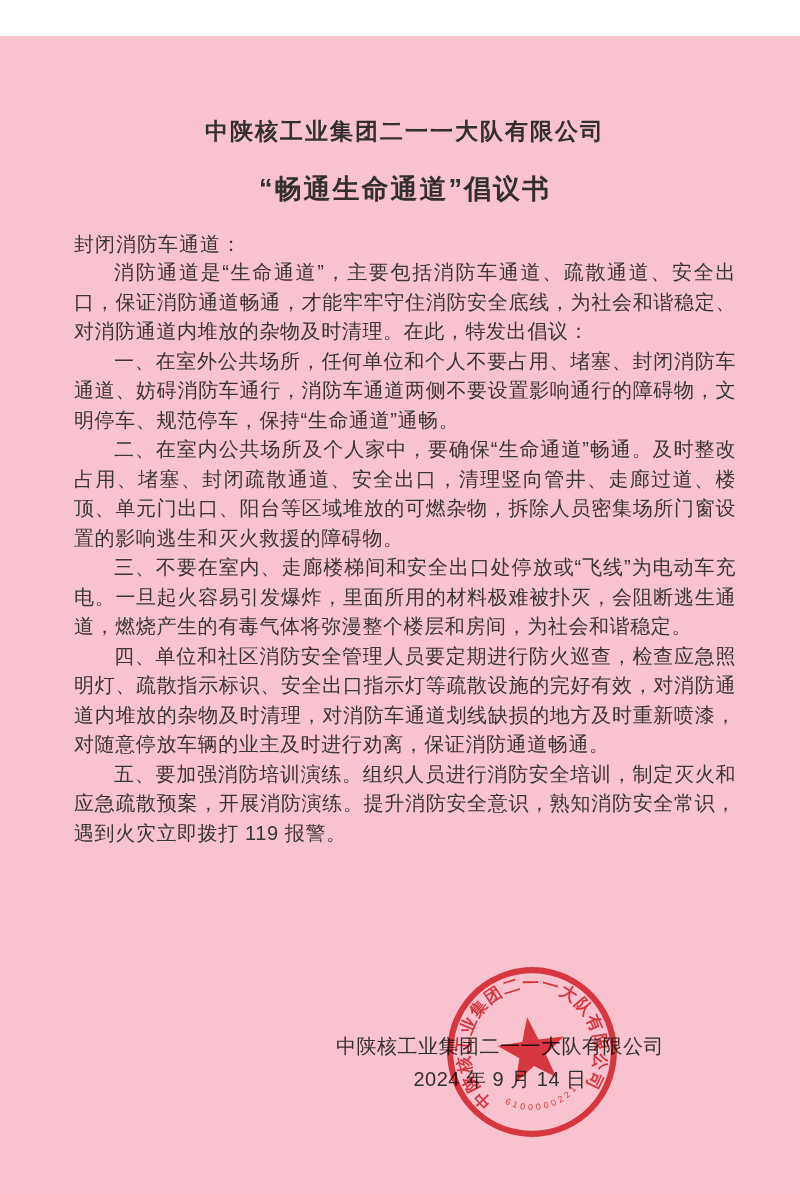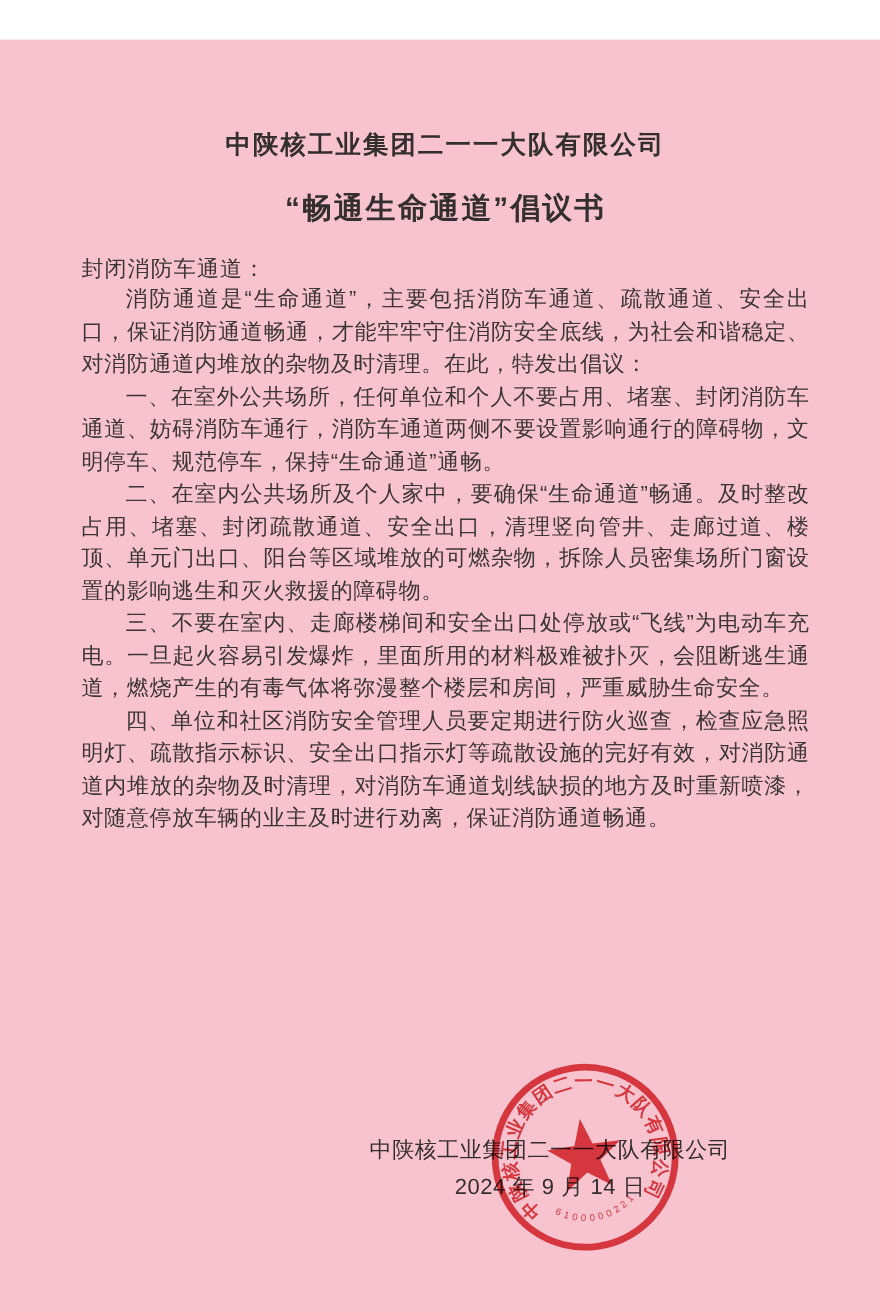--- a/index.html
+++ b/index.html
@@ -98,22 +98,23 @@
 
 <div class="page">
 
   <div class="content">
     <h1 class="doc-title">中陕核工业集团二一一大队有限公司</h1>
     <h2 class="doc-subtitle">“畅通生命通道”倡议书</h2>
     <div class="salutation">封闭消防车通道：</div>
     <p class="body-par">消防通道是“生命通道”，主要包括消防车通道、疏散通道、安全出口，保证消防通道畅通，才能牢牢守住消防安全底线，为社会和谐稳定、对消防通道内堆放的杂物及时清理。在此，特发出倡议：</p>
     <p class="body-par">一、在室外公共场所，任何单位和个人不要占用、堵塞、封闭消防车通道、妨碍消防车通行，消防车通道两侧不要设置影响通行的障碍物，文明停车、规范停车，保持“生命通道”通畅。</p>
     <p class="body-par">二、在室内公共场所及个人家中，要确保“生命通道”畅通。及时整改占用、堵塞、封闭疏散通道、安全出口，清理竖向管井、走廊过道、楼顶、单元门出口、阳台等区域堆放的可燃杂物，拆除人员密集场所门窗设置的影响逃生和灭火救援的障碍物。</p>
-    <p class="body-par">三、不要在室内、走廊楼梯间和安全出口处停放或“飞线”为电动车充电。一旦起火容易引发爆炸，里面所用的材料极难被扑灭，会阻断逃生通道，燃烧产生的有毒气体将弥漫整个楼层和房间，严重威胁生命安全。</p>
+    <p class="body-par">三、不要在室内、走廊楼梯间和安全出口处停放或“飞线”为电动车充电。一旦起火容易引发爆炸，里面所用的材料极难被扑灭，会阻断逃生通道，燃烧产生的有毒气体将弥漫整个楼层和房间，为社会和谐稳定。</p>
     <p class="body-par">四、单位和社区消防安全管理人员要定期进行防火巡查，检查应急照明灯、疏散指示标识、安全出口指示灯等疏散设施的完好有效，对消防通道内堆放的杂物及时清理，对消防车通道划线缺损的地方及时重新喷漆，对随意停放车辆的业主及时进行劝离，保证消防通道畅通。</p>
+    <p class="body-par">五、要加强消防培训演练。组织人员进行消防安全培训，制定灭火和应急疏散预案，开展消防演练。提升消防安全意识，熟知消防安全常识，遇到火灾立即拨打 119 报警。</p>
   </div>
 
   <div class="signature">
     <div>中陕核工业集团二一一大队有限公司</div>
     <div>2024 年 9 月 14 日</div>
   </div>
 
   <div class="stamp">
     <svg viewBox="0 0 200 200" width="176" height="176" xmlns="http://www.w3.org/2000/svg">
       <defs>

